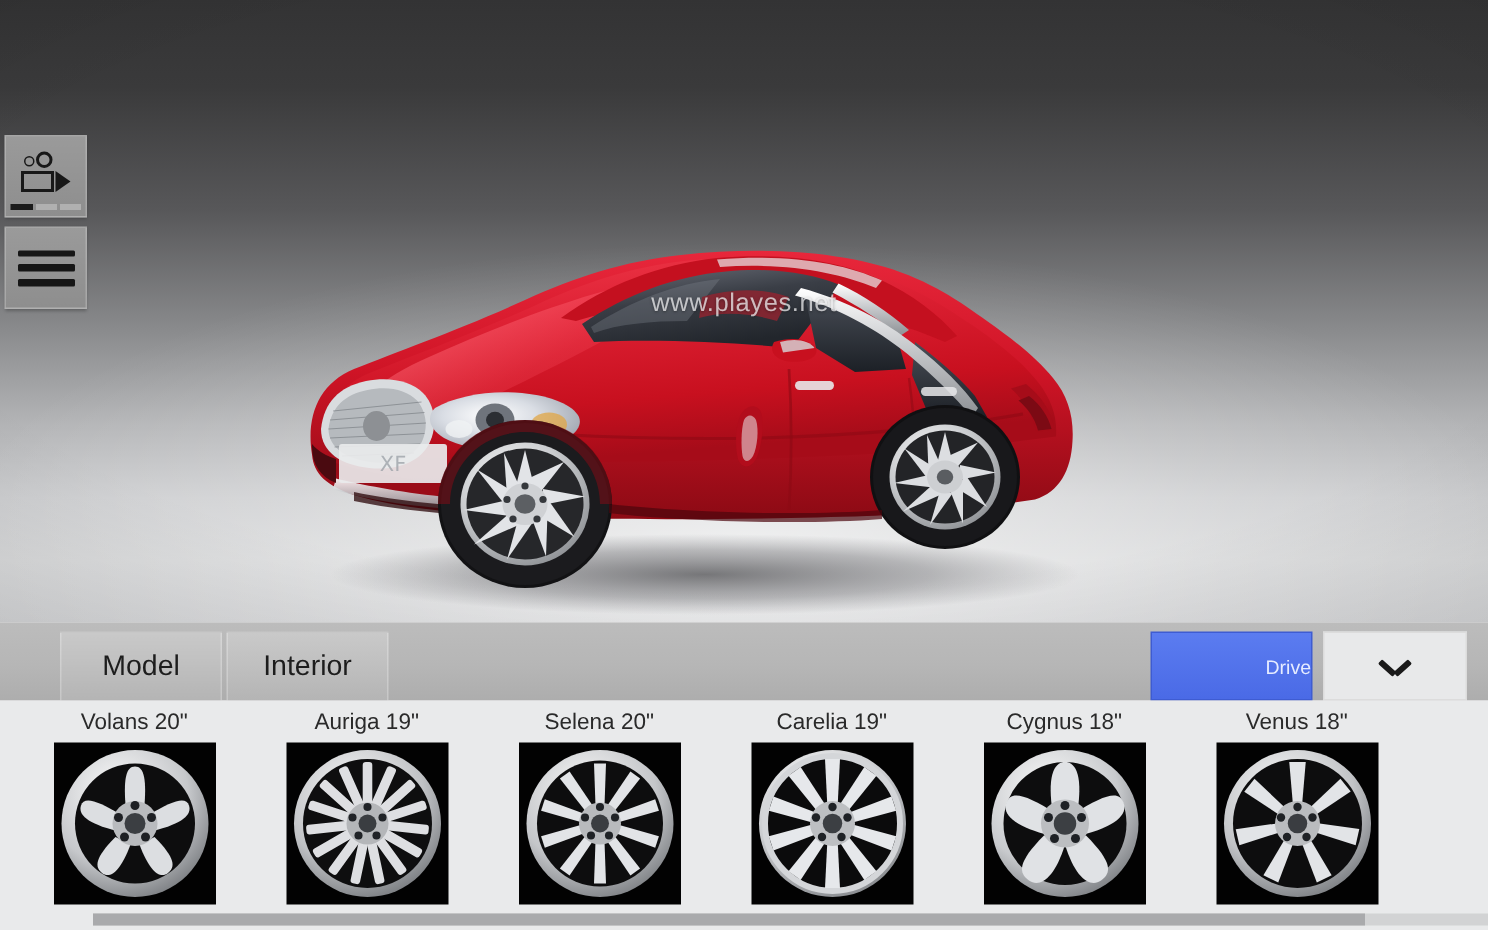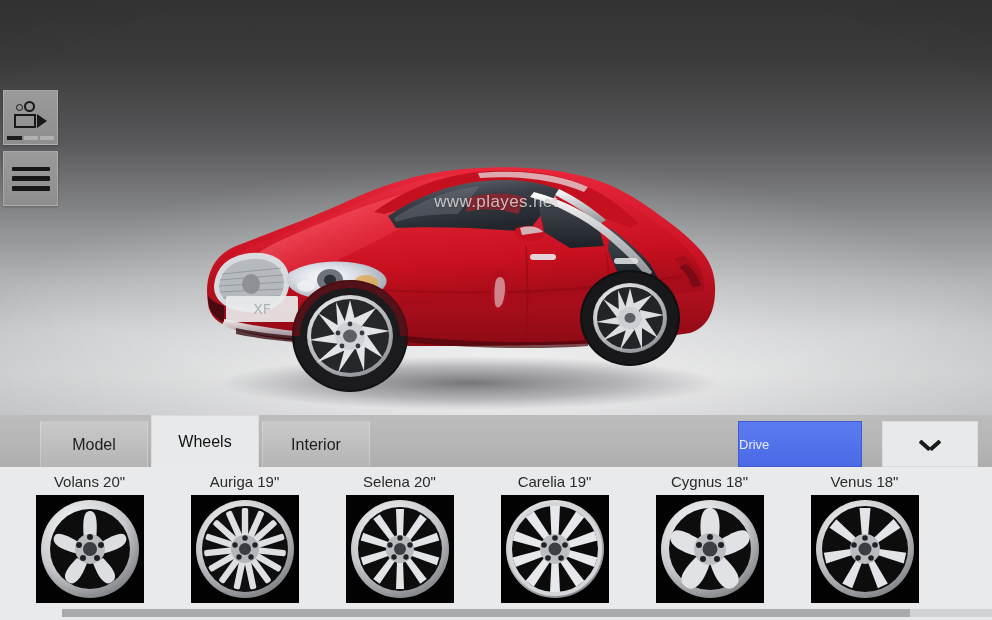--- a/index.html
+++ b/index.html
@@ -71,34 +71,34 @@
     position:absolute; left:0; top:415px; width:992px; height:52px;
     background:linear-gradient(to bottom,#bcbcbc 0%,#b6b6b6 55%,#adadad 100%);
     display:flex; align-items:flex-end; padding-left:40px; gap:3px;
   }
   .tab {
     height:46px; min-width:108px; padding:0 18px;
     display:flex; align-items:center; justify-content:center;
     background:linear-gradient(to bottom,#c9c9c9 0%,#bfbfbf 50%,#b4b4b4 100%);
     border:1px solid rgba(255,255,255,0.25);
     border-bottom:none;
-    font-size:16px; color:#1d1d1d; white-space:nowrap;
+    font-size:19px; color:#1d1d1d; white-space:nowrap;
   }
   .tab.active {
     height:52px;
     background:#e8e9ea;
     border:1px solid #dcdcdc; border-bottom:none;
     color:#111;
   }
   .tab-spacer { flex:1 1 auto; }
   #btn-drive {
-    height:46px; width:124px; margin-right:17px;
+    height:46px; width:108px; margin-right:4px;
     background:linear-gradient(to bottom,#5b7cf0 0%,#4a6ae6 100%);
     border:1px solid #3e5cd2;
-    display:flex; align-items:center; justify-content:flex-start;
+    display:flex; align-items:center; justify-content:flex-end;
     font-size:13px; color:#e6ecff;
   }
   #btn-expand {
     height:46px; width:96px; margin-right:14px;
     background:#e8e9ea; border:1px solid #dcdcdc;
     display:flex; align-items:center; justify-content:center;
   }
   .chev { width:20px; height:11px; position:relative; }
   .chev:before, .chev:after {
     content:""; position:absolute; top:0; width:13px; height:4px; background:#1a1a1a; border-radius:1px;
@@ -377,23 +377,20 @@
         <span></span>
         <span></span>
     </div>
   </div>
 </div>
 
 <div id="tabbar">
   <div class="tab">
     <span>Model</span>
   </div>
-  <div class="tab active">
-    <span>Wheels</span>
-  </div>
   <div class="tab">
     <span>Interior</span>
   </div>
 
   <div class="tab-spacer"></div>
 
   <div id="btn-drive">
     <span>Drive</span>
   </div>
   <div id="btn-expand">

